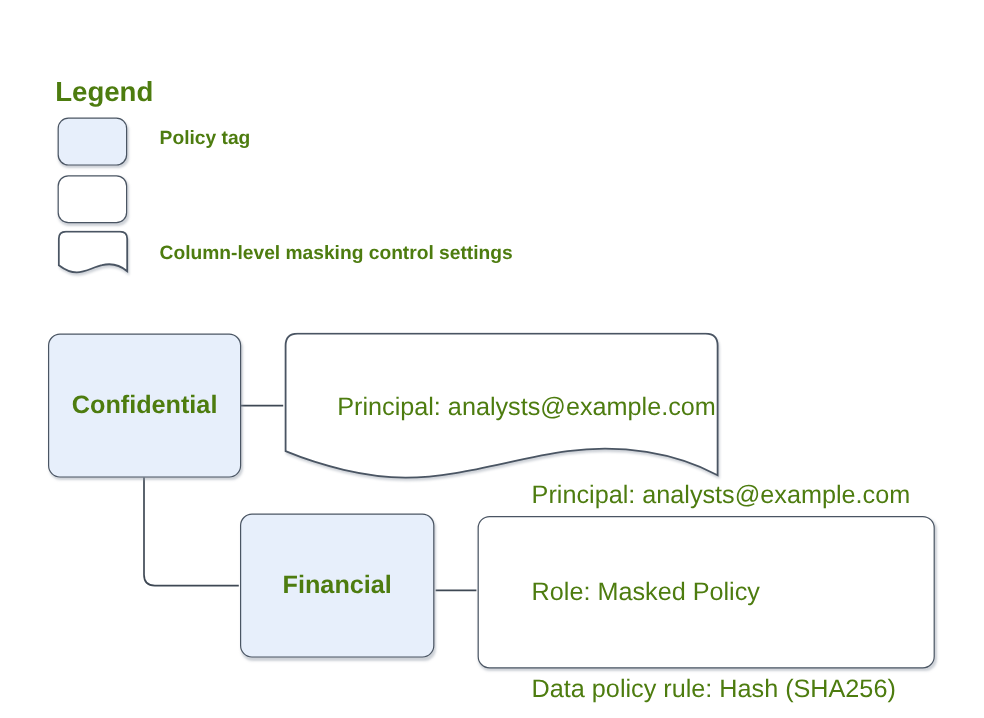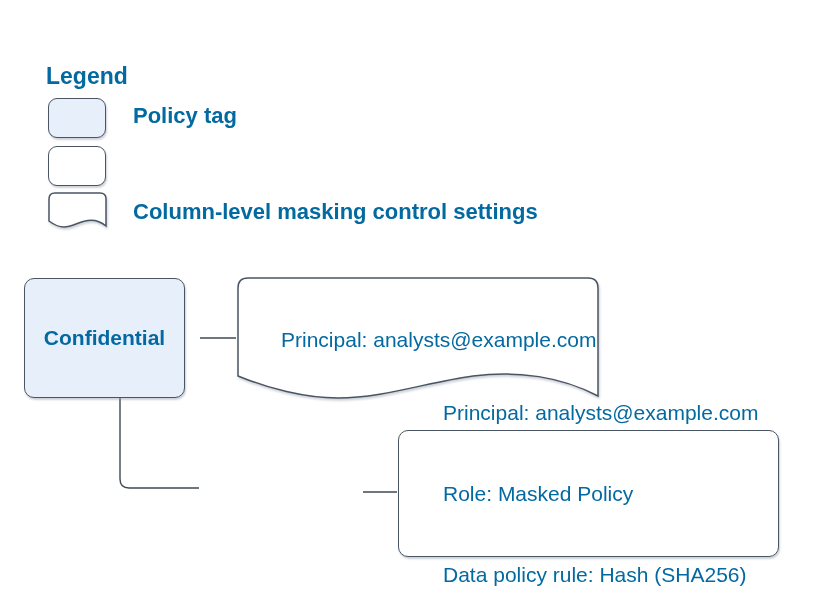--- a/index.html
+++ b/index.html
@@ -1,21 +1,21 @@
 <!DOCTYPE html>
 <html><head>
 <meta charset="utf-8">
 <style>
   html, body { margin: 0; padding: 0; background: #ffffff; }
   .canvas {
     position: relative;
     width: 820px; height: 598px;
     background: #ffffff;
     font-family: "Liberation Sans", sans-serif;
-    color: #0369a1;
+    color: #4d7c0f;
     overflow: hidden;
   }
   .connectors { position: absolute; left: 0; top: 0; }
   .connectors path { fill: none; stroke: #3e4854; stroke-width: 1.4; }
 
   .legend-title {
     position: absolute; left: 46px; top: 64px;
     font-size: 23px; font-weight: bold; line-height: 24px;
   }
   .swatch {
@@ -26,34 +26,34 @@
     box-shadow: 1px 2px 2px rgba(144,152,166,0.45);
   }
   .swatch.blue  { background: #e7effb; }
   .swatch.white { background: #ffffff; }
   .swatch-wavy { position: absolute; left: 48px;
     filter: drop-shadow(1px 2px 1px rgba(144,152,166,0.45)); }
   .swatch-wavy path { fill: #ffffff; stroke: #4a5563; stroke-width: 1.5; }
 
   .legend-label {
     position: absolute; left: 133px;
-    font-size: 22px; font-weight: bold; line-height: 24px;
+    font-size: 16px; font-weight: bold; line-height: 24px;
     white-space: nowrap;
   }
 
   .node {
     position: absolute;
     box-sizing: border-box;
     background: #e7effb;
     border: 1.5px solid #4a5563; border-radius: 10px;
     box-shadow: 1px 2px 2px rgba(144,152,166,0.45);
     display: flex; align-items: center; justify-content: center;
     font-size: 21px; font-weight: bold;
   }
-  .node-confidential { left: 24px;  top: 278px; width: 161px; height: 120px; }
+  .node-confidential { left: 40px;  top: 278px; width: 161px; height: 120px; }
   .node-financial    { left: 200px; top: 428px; width: 162px; height: 120px; }
 
   .wavy-box { position: absolute; left: 236px; top: 277px;
     filter: drop-shadow(1px 2px 1px rgba(144,152,166,0.45)); }
   .wavy-box path { fill: #ffffff; stroke: #4a5563; stroke-width: 1.5; }
 
   .policy-text {
     position: absolute; left: 246px; top: 299px;
     font-size: 21px; line-height: 27px;
   }
@@ -100,20 +100,23 @@
 
   <svg class="wavy-box" width="366" height="126" viewBox="0 0 366 126" aria-hidden="true">
     <path d="M12,1 H352 Q362,1 362,11 V119 C326,100 282,93 237,99 C192,105 147,121 102,121 C69,121 31,111 2,99 V11 Q2,1 12,1 Z"></path>
   </svg>
   <div class="policy-text">
     <div class="policy-line">
       <span class="pl">Principal:</span><span class="pv"> analysts@example.com</span>
     </div>
   </div>
 
+  <div class="node node-financial">
+    <span>Financial</span>
+  </div>
 
   <div class="policy-card">
     <div class="policy-line">
       <span class="pl">Principal:</span><span class="pv"> analysts@example.com</span>
     </div>
     <div class="policy-line">
       <span class="pl">Role:</span><span class="pv"> Masked Policy</span>
     </div>
     <div class="policy-line">
       <span class="pl">Data policy rule:</span><span class="pv"> Hash (SHA256)</span>

